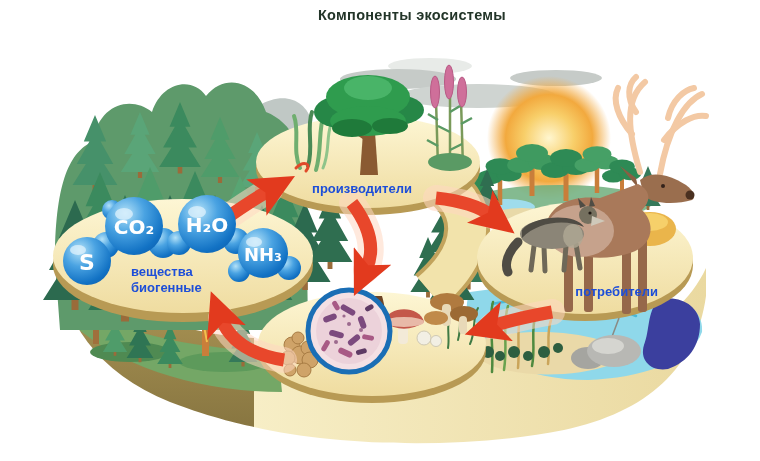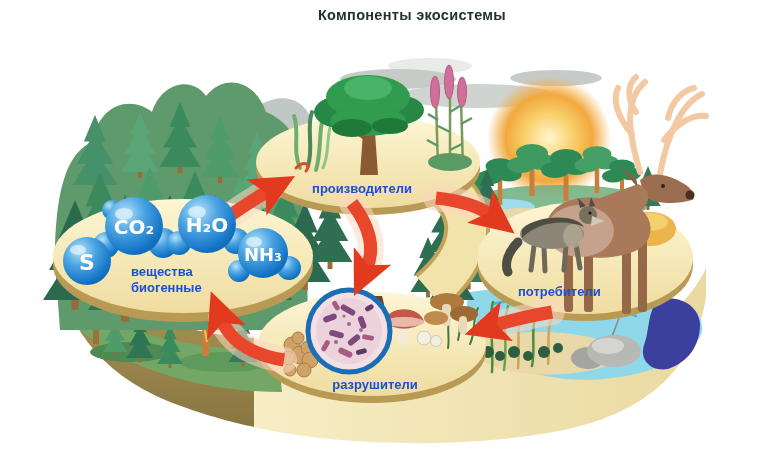--- a/index.html
+++ b/index.html
@@ -4,21 +4,21 @@
 <style>
   html,body{margin:0;padding:0;background:#ffffff;}
   .stage{position:relative;width:760px;height:461px;background:#ffffff;overflow:hidden;
          font-family:"Liberation Sans","DejaVu Sans",sans-serif;}
   .stage svg{position:absolute;left:0;top:0;}
   .title{position:absolute;top:7px;left:0;width:100%;text-align:center;
          font-size:14.5px;font-weight:bold;color:#233529;letter-spacing:.3px;padding-left:32px;}
   .label{position:absolute;font-size:13px;font-weight:bold;color:#1d4ed8;line-height:16px;}
   .lbl-biogenic{left:131px;top:264px;width:120px;text-align:left;}
   .lbl-producers{left:292px;top:181px;width:140px;text-align:center;}
-  .lbl-consumers{left:518px;top:284px;width:140px;text-align:left;}
+  .lbl-consumers{left:518px;top:284px;width:140px;text-align:right;}
   .lbl-decomposers{left:305px;top:377px;width:140px;text-align:center;}
   .mol-text{font-family:"DejaVu Sans","Liberation Sans",sans-serif;font-weight:bold;fill:#ffffff;}
 </style>
 </head>
 <body>
 
 <div class="stage">
 
 <svg width="760" height="461" viewBox="0 0 760 461">
   <defs>
@@ -356,15 +356,14 @@
   </g>
 </svg>
 
 <div class="title">Компоненты экосистемы</div>
 <div class="label lbl-biogenic">
   <div>вещества</div>
   <div>биогенные</div>
 </div>
 <div class="label lbl-producers">производители</div>
 <div class="label lbl-consumers">потребители</div>
-<div class="label lbl-decomposers">разрушители</div>
 
 </div>
 
 </body></html>

